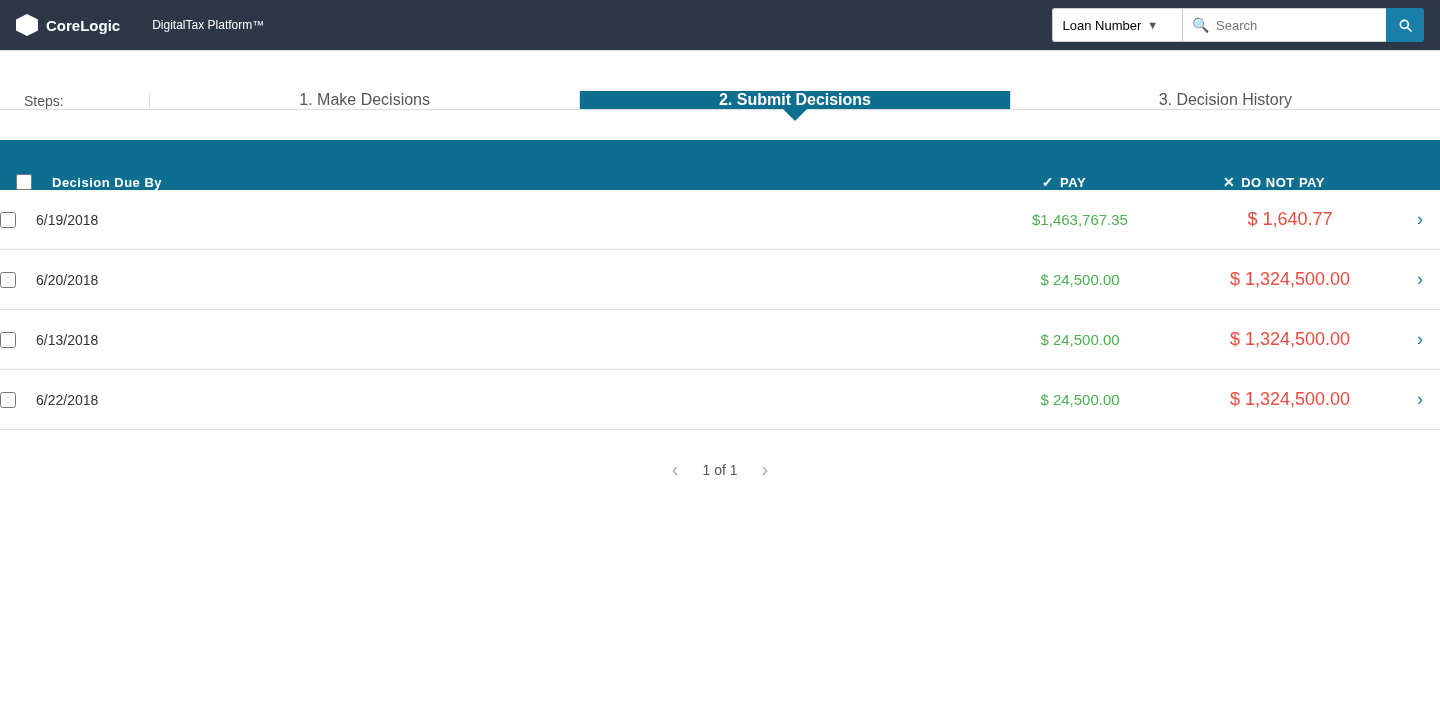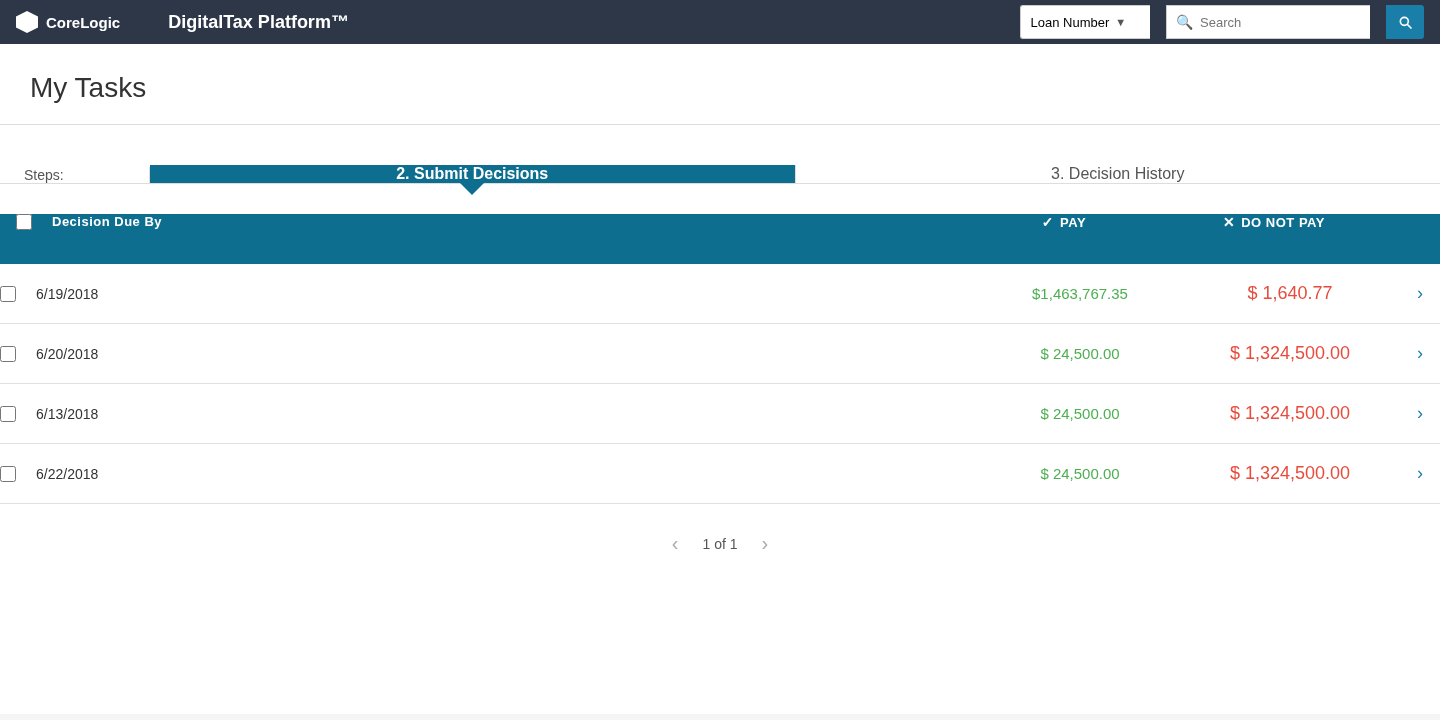--- a/index.html
+++ b/index.html
@@ -1,21 +1,21 @@
 <!DOCTYPE html>
 <html><head>
   <meta charset="utf-8">
   <style>
     * { box-sizing: border-box; margin: 0; padding: 0; }
     body { font-family: Arial, sans-serif; background: #f5f5f5; min-height: 720px; }
 
     
     .header {
       background: #2d3748;
-      height: 44px;
+      height: 50px;
       display: flex;
       align-items: center;
       padding: 0 16px;
       gap: 16px;
     }
     .header-logo {
       display: flex;
       align-items: center;
       gap: 8px;
       color: white;
@@ -24,29 +24,29 @@
     }
     .logo-icon {
       width: 22px;
       height: 22px;
       background: white;
       clip-path: polygon(50% 0%, 100% 25%, 100% 75%, 50% 100%, 0% 75%, 0% 25%);
       flex-shrink: 0;
     }
     .header-title {
       color: white;
-      font-size: 18px;
-      font-weight: 700;
-      margin-left: 32px;
+      font-size: 12px;
+      font-weight: 400;
+      margin-left: 16px;
       flex: 1;
     }
     .search-area {
       display: flex;
       align-items: center;
-      gap: 16px;
+      gap: 0;
     }
     .search-dropdown {
       background: white;
       border: 1px solid #ccc;
       border-right: none;
       height: 34px;
       padding: 0 10px;
       font-size: 13px;
       display: flex;
       align-items: center;
@@ -155,21 +155,21 @@
     
     .table-area {
       margin: 30px 0 0;
     }
 
     
     .table-header-row {
       background: #0d6e8f;
       color: white;
       display: flex;
-      align-items: flex-start;
+      align-items: flex-end;
       height: 50px;
       padding: 0 16px;
     }
     .th-checkbox {
       width: 36px;
       display: flex;
       align-items: center;
     }
     .th-checkbox input[type=checkbox] {
       width: 16px;
@@ -297,24 +297,26 @@
     <button class="search-btn">
       <svg width="16" height="16" viewBox="0 0 24 24">
           <path d="M21 21l-4.35-4.35M17 11A6 6 0 1 1 5 11a6 6 0 0 1 12 0z" stroke="white" stroke-width="2.5" fill="none" stroke-linecap="round"></path>
         </svg>
     </button>
   </div>
 </header>
 
 <div class="page-content">
 
-  <h1 class="page-title">My Tasks</h1>
 
   <div class="steps-bar">
     <div class="steps-label">Steps:</div>
+    <div class="step-tab">
+      <span>1.  Make Decisions</span>
+    </div>
     <div class="step-tab active">
       <span>2. Submit Decisions</span>
     </div>
     <div class="step-tab">
       <span>3. Decision History</span>
     </div>
   </div>
 
   <div class="table-area">
 

